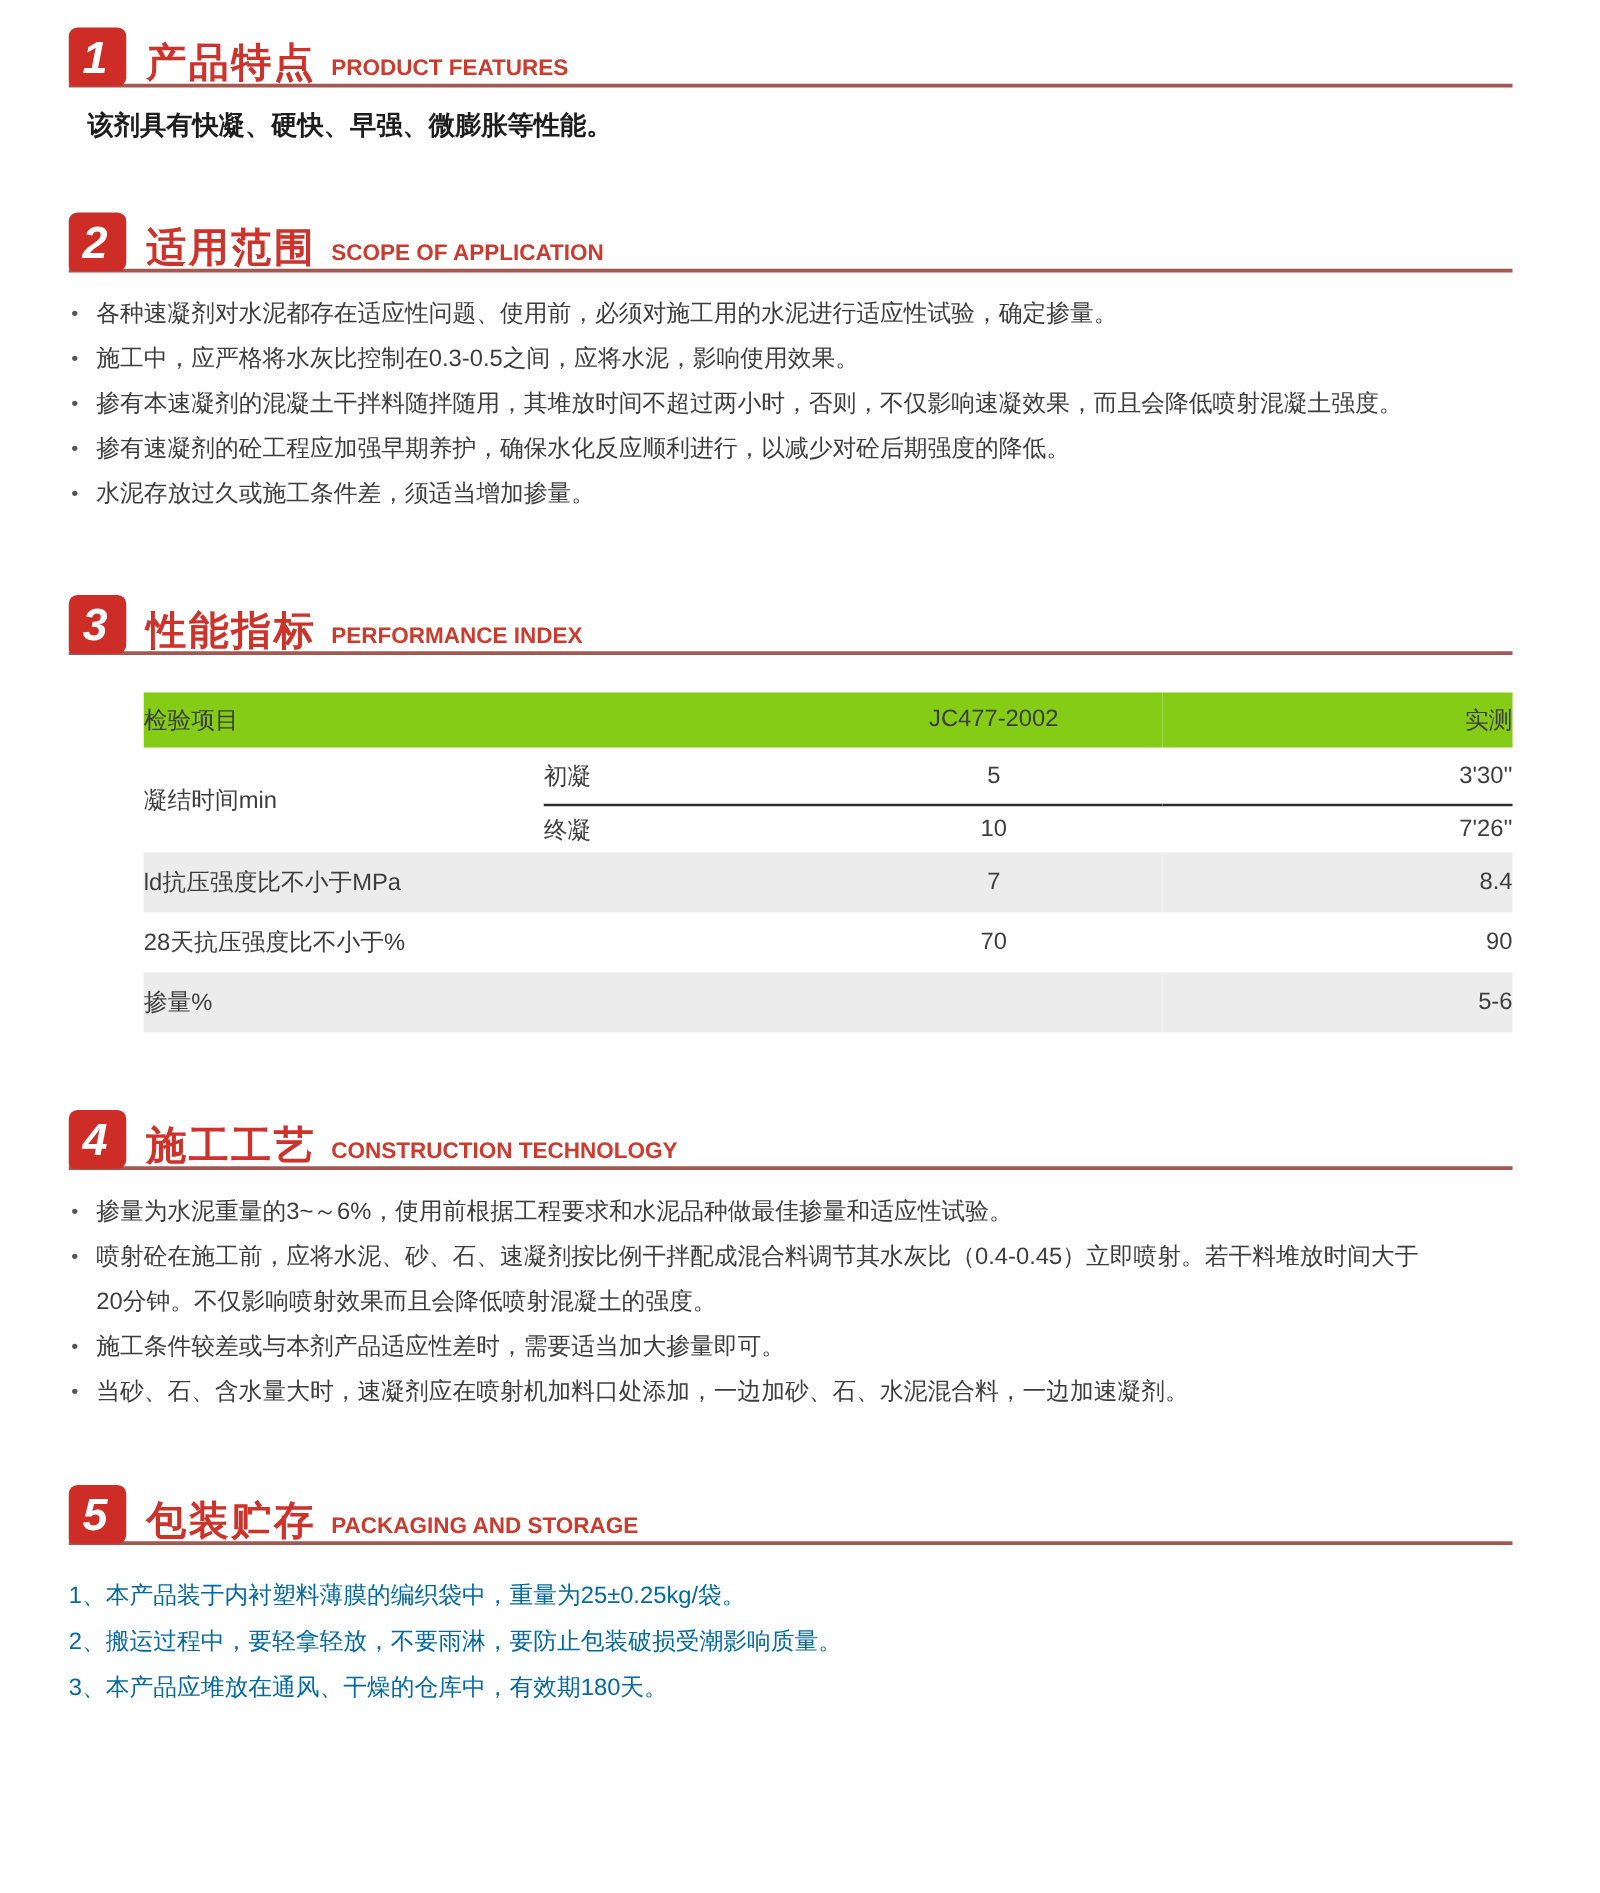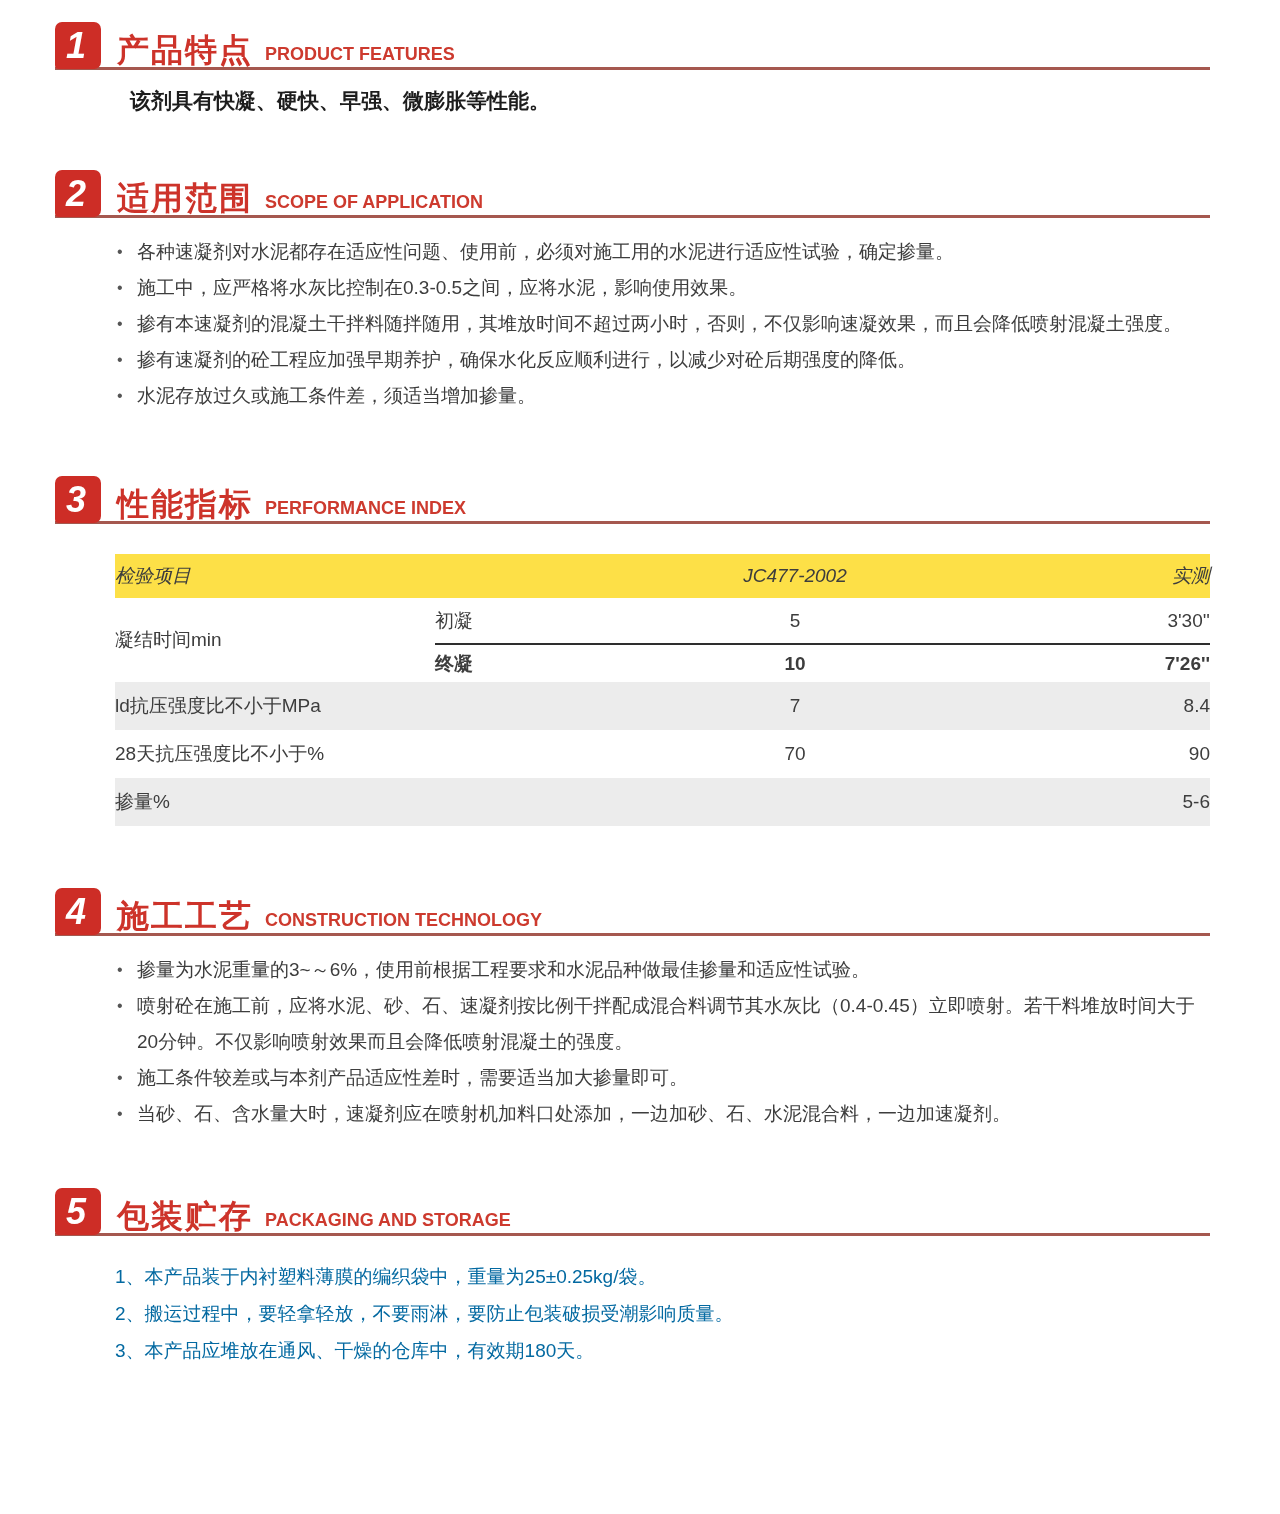--- a/index.html
+++ b/index.html
@@ -30,21 +30,21 @@
   .cn-title{
     font-size:32px;font-weight:bold;color:#cd332a;
     letter-spacing:2px;line-height:1;margin-left:16px;padding-bottom:1px;
   }
   .en-title{
     font-size:18px;font-weight:bold;color:#cd3a2e;
     letter-spacing:0px;line-height:1;margin-left:12px;padding-bottom:4px;
   }
 
   
-  .content{margin-left:60px;width:1100px;}
+  .content{width:1100px;}
   .intro{
     font-size:21px;font-weight:bold;color:#1d1d1d;
     margin:16px 0 4px 15px;line-height:30px;
   }
   ul.bullets{list-style:none;margin:16px 0 0 0;padding:0;}
   ul.bullets li{
     position:relative;padding-left:22px;
     font-size:19px;line-height:36px;color:#3d3d3d;
   }
   ul.bullets li::before{
@@ -59,27 +59,27 @@
   .mt-s4{margin-top:62px;}
   .mt-s5{margin-top:56px;}
 
   
   table.perf{
     border-collapse:collapse;margin:30px 0 0 60px;
     width:1095px;table-layout:fixed;font-size:19px;color:#3d3d3d;
   }
   table.perf td{padding:0;vertical-align:middle;}
   col.c1{width:320px;} col.c2{width:225px;} col.c3{width:270px;} col.c4{width:280px;}
-  tr.thead td{background:#fde047;height:44px;font-style:italic;}
+  tr.thead td{background:#84cc16;height:44px;}
   td.lbl{padding-left:15px;text-align:left;}
   td.sub{padding-left:70px;text-align:left;}
   td.std{text-align:center;}
   td.act{padding-left:105px;text-align:right;}
   tr.rA td{height:45px;}
-  tr.rB td{height:37px;font-weight:bold;}
+  tr.rB td{height:37px;}
   tr.row33 td{height:48px;}
   tr.grey td{background:#ececec;}
   td.divline{border-bottom:2px solid #2e2e2e;}
 </style>
 </head>
 <body>
 
 <div class="page">
 
   <div class="section">

